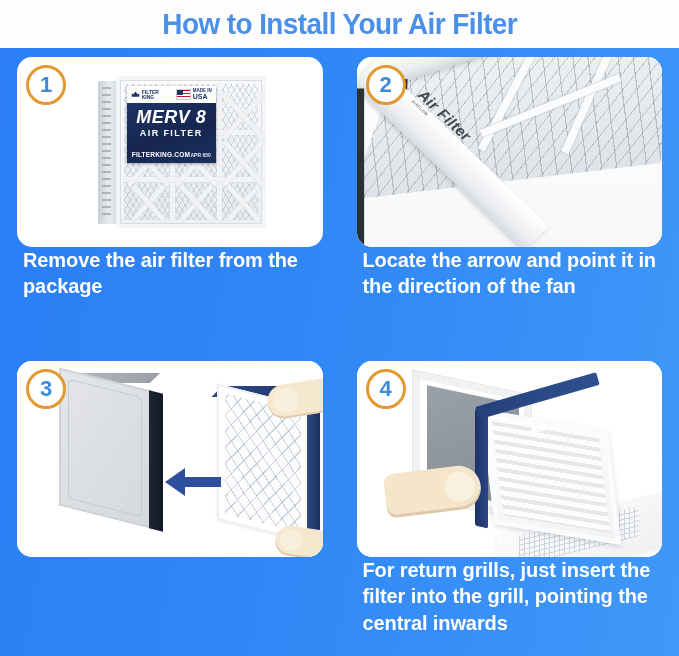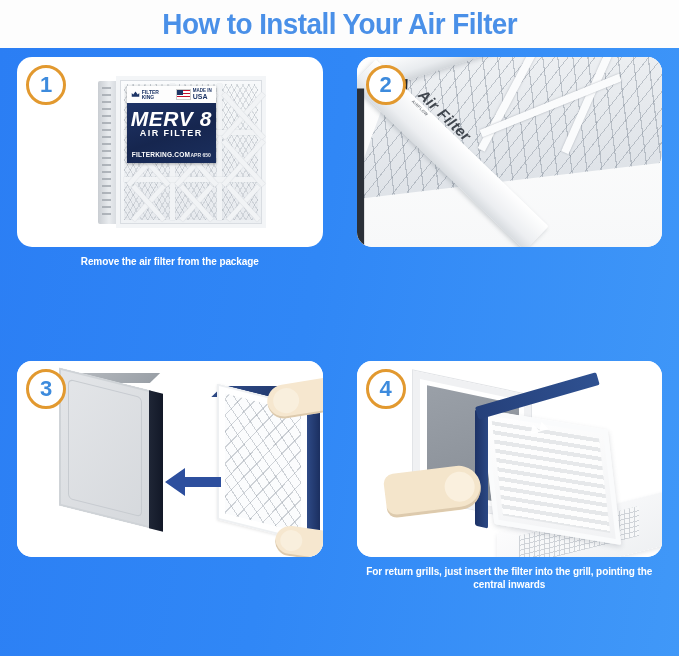--- a/index.html
+++ b/index.html
@@ -43,22 +43,22 @@
 
   .badge{
     position:absolute;left:9px;top:8px;width:40px;height:40px;border-radius:50%;
     background:#ffffff;border:3px solid #e2992f;box-sizing:border-box;
     display:flex;align-items:center;justify-content:center;
     font-size:22px;font-weight:bold;color:#3d8bdd;z-index:6;
     font-family:"Liberation Sans",sans-serif;
   }
 
   .caption{
-    margin-top:8px;text-align:center;color:#ffffff;
-    font-size:10px;font-weight:bold;line-height:1.32;
+    color:#ffffff;
+    font-size:20px;font-weight:bold;line-height:1.32;
     letter-spacing:-0.1px;padding:0 6px;
   }
 
   
   .p1-stage{position:absolute;left:0;top:0;width:100%;height:100%;
             display:flex;align-items:center;justify-content:center;}
   .filter-photo{
     position:relative;width:168px;height:152px;
     transform:translateX(12px);
   }
@@ -104,21 +104,21 @@
   .fk-crown{width:9px;height:9px;color:#1d3566;}
   .fk-words{font-size:5px;line-height:5px;font-weight:bold;color:#1d3566;text-align:left;}
   .usa-badge{display:flex;align-items:center;gap:2px;}
   .usa-flag{width:13px;height:9px;position:relative;overflow:hidden;
             background:repeating-linear-gradient(180deg,#c8102e 0 1.5px,#fff 1.5px 3px);border:.5px solid #ccc;}
   .usa-flag:after{content:"";position:absolute;left:0;top:0;width:6px;height:5px;background:#1d3566;}
   .usa-text{font-size:4.5px;line-height:4.5px;color:#1d3566;font-weight:bold;text-align:left;}
   .usa-text b{font-size:7px;line-height:7px;display:block;}
   .fp-merv{
     position:absolute;left:0;right:0;top:21px;text-align:center;color:#fff;
-    font-size:21px;font-weight:bold;font-style:italic;letter-spacing:.5px;
+    font-size:18px;font-weight:bold;font-style:italic;letter-spacing:.5px;
   }
   .fp-sub{
     position:absolute;left:0;right:0;top:42px;text-align:center;color:#fff;
     font-size:9px;font-weight:bold;letter-spacing:1.4px;
   }
   .fp-foot{
     position:absolute;left:5px;right:5px;bottom:5px;display:flex;
     justify-content:space-between;align-items:flex-end;color:#fff;
   }
   .fp-url{font-size:6.5px;font-weight:bold;letter-spacing:.2px;}
@@ -367,20 +367,21 @@
                 <path fill="currentColor" d="M12 1l8 9h-4.5v11h-7V10H4z"></path>
               </svg>
             </div>
             <div class="p2-text">
               <span>Air Filter</span>
               <small>AIRFLOW</small>
             </div>
           </div>
         </div>
       </div>
+      <div class="caption">Locate the arrow and point it in the direction of the fan</div>
     </div>
 
     <div class="cell r2">
       <div class="card">
         <div class="badge">3</div>
         <div class="p3-stage">
           <div class="p3-unit-top"></div>
           <div class="p3-unit"></div>
           <div class="p3-unit-side"></div>
           <div class="p3-edge-top"></div>

